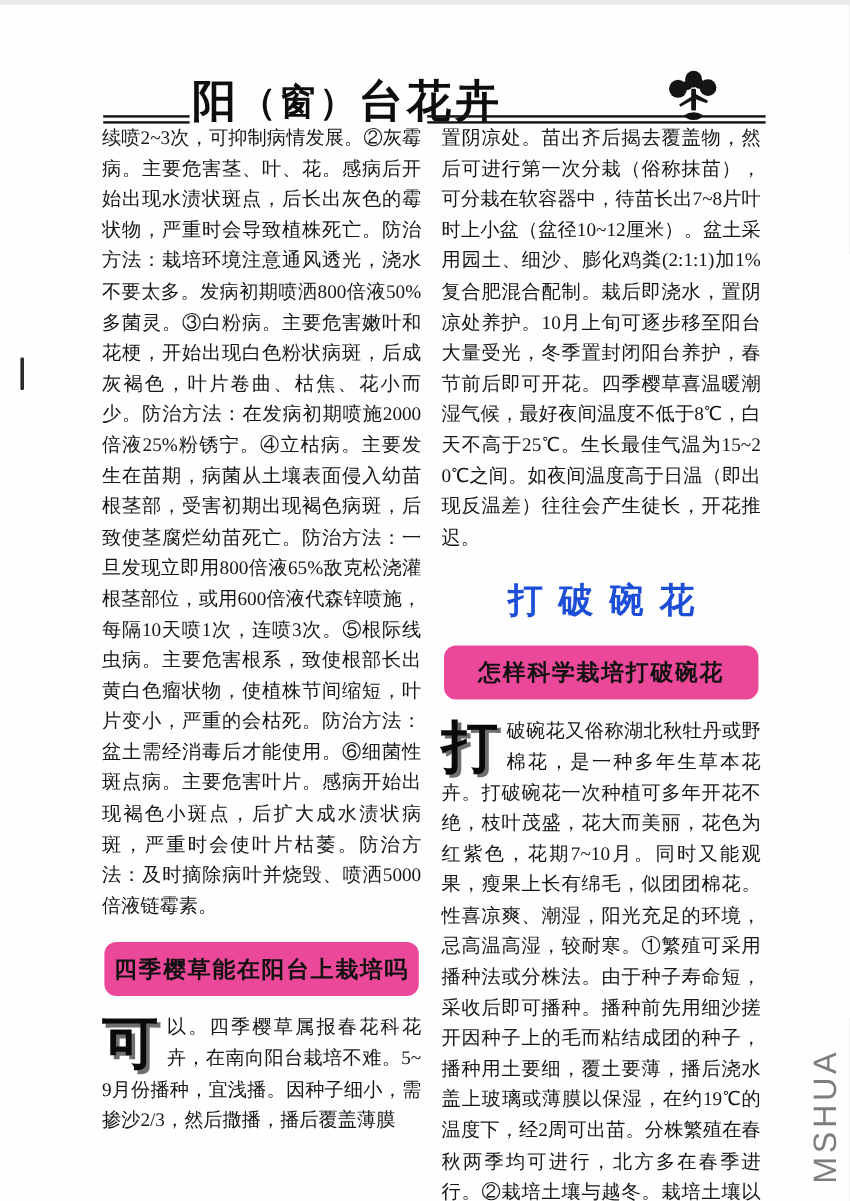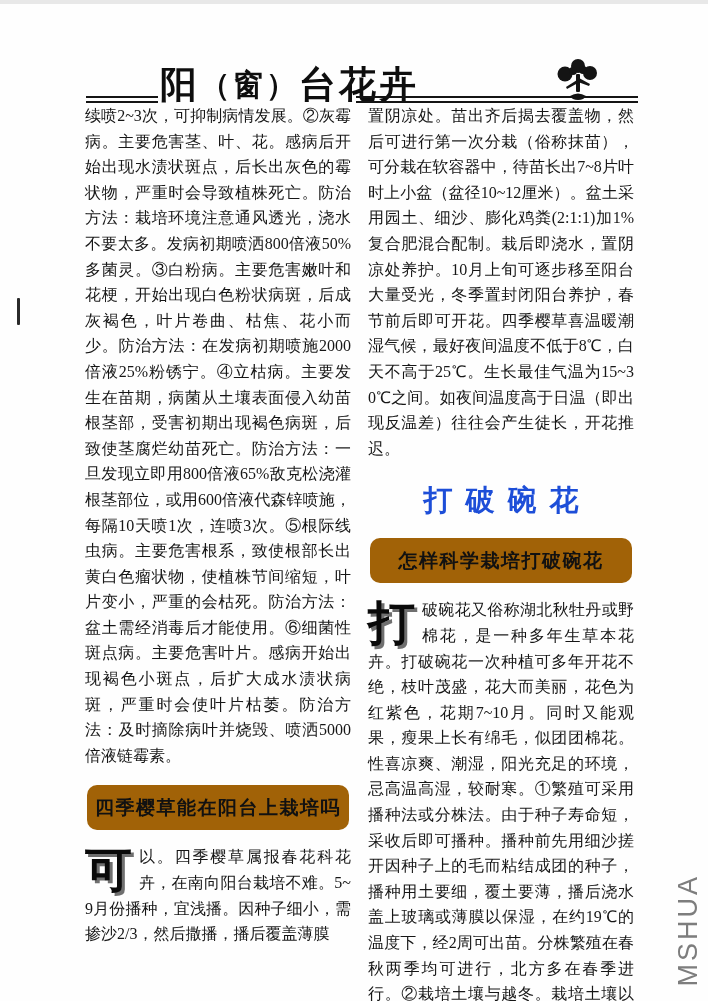--- a/index.html
+++ b/index.html
@@ -42,21 +42,21 @@
   }
   .section-title{
     margin:20px 0 0 0;
     text-align:center;
     font-size:29px;font-weight:900;
     letter-spacing:0.45em;text-indent:0.45em;
     color:#1d4ed8;white-space:nowrap;
   }
   .qbox{
     margin:17px 2px 0 2px;
-    background:#a16207;
+    background:#ec4899;
     border-radius:10px;
     text-align:center;
     font-size:19px;font-weight:bold;
     letter-spacing:1.5px;
     padding:10px 0 9px 0;
     color:#111;
   }
   .answer{margin-top:14px;}
   .dropcap{
     float:left;
@@ -104,21 +104,21 @@
 
   <div class="content">
 
     <div class="col">
       <p class="body-text">续喷2~3次，可抑制病情发展。②灰霉病。主要危害茎、叶、花。感病后开始出现水渍状斑点，后长出灰色的霉状物，严重时会导致植株死亡。防治方法：栽培环境注意通风透光，浇水不要太多。发病初期喷洒800倍液50%多菌灵。③白粉病。主要危害嫩叶和花梗，开始出现白色粉状病斑，后成灰褐色，叶片卷曲、枯焦、花小而少。防治方法：在发病初期喷施2000倍液25%粉锈宁。④立枯病。主要发生在苗期，病菌从土壤表面侵入幼苗根茎部，受害初期出现褐色病斑，后致使茎腐烂幼苗死亡。防治方法：一旦发现立即用800倍液65%敌克松浇灌根茎部位，或用600倍液代森锌喷施，每隔10天喷1次，连喷3次。⑤根际线虫病。主要危害根系，致使根部长出黄白色瘤状物，使植株节间缩短，叶片变小，严重的会枯死。防治方法：盆土需经消毒后才能使用。⑥细菌性斑点病。主要危害叶片。感病开始出现褐色小斑点，后扩大成水渍状病斑，严重时会使叶片枯萎。防治方法：及时摘除病叶并烧毁、喷洒5000倍液链霉素。</p>
       <div class="qbox">四季樱草能在阳台上栽培吗</div>
       <p class="body-text answer"><span class="dropcap">可</span><span>以。四季樱草属报春花科花卉，在南向阳台栽培不难。5~9月份播种，宜浅播。因种子细小，需掺沙2/3，然后撒播，播后覆盖薄膜</span></p>
     </div>
 
     <div class="col">
-      <p class="body-text">置阴凉处。苗出齐后揭去覆盖物，然后可进行第一次分栽（俗称抹苗），可分栽在软容器中，待苗长出7~8片叶时上小盆（盆径10~12厘米）。盆土采用园土、细沙、膨化鸡粪(2:1:1)加1%复合肥混合配制。栽后即浇水，置阴凉处养护。10月上旬可逐步移至阳台大量受光，冬季置封闭阳台养护，春节前后即可开花。四季樱草喜温暖潮湿气候，最好夜间温度不低于8℃，白天不高于25℃。生长最佳气温为15~30℃之间。如夜间温度高于日温（即出现反温差）往往会产生徒长，开花推迟。</p>
+      <p class="body-text">置阴凉处。苗出齐后揭去覆盖物，然后可进行第一次分栽（俗称抹苗），可分栽在软容器中，待苗长出7~8片叶时上小盆（盆径10~12厘米）。盆土采用园土、细沙、膨化鸡粪(2:1:1)加1%复合肥混合配制。栽后即浇水，置阴凉处养护。10月上旬可逐步移至阳台大量受光，冬季置封闭阳台养护，春节前后即可开花。四季樱草喜温暖潮湿气候，最好夜间温度不低于8℃，白天不高于25℃。生长最佳气温为15~20℃之间。如夜间温度高于日温（即出现反温差）往往会产生徒长，开花推迟。</p>
       <h2 class="section-title">打破碗花</h2>
       <div class="qbox">怎样科学栽培打破碗花</div>
       <p class="body-text answer"><span class="dropcap">打</span><span>破碗花又俗称湖北秋牡丹或野棉花，是一种多年生草本花卉。打破碗花一次种植可多年开花不绝，枝叶茂盛，花大而美丽，花色为红紫色，花期7~10月。同时又能观果，瘦果上长有绵毛，似团团棉花。性喜凉爽、潮湿，阳光充足的环境，忌高温高湿，较耐寒。①繁殖可采用播种法或分株法。由于种子寿命短，采收后即可播种。播种前先用细沙搓开因种子上的毛而粘结成团的种子，播种用土要细，覆土要薄，播后浇水盖上玻璃或薄膜以保湿，在约19℃的温度下，经2周可出苗。分株繁殖在春秋两季均可进行，北方多在春季进行。②栽培土壤与越冬。栽培土壤以排水良</span></p>
     </div>
 
   </div>
 
   <div class="edge-mark"></div>
   <div class="watermark">MSHUA</div>
 

